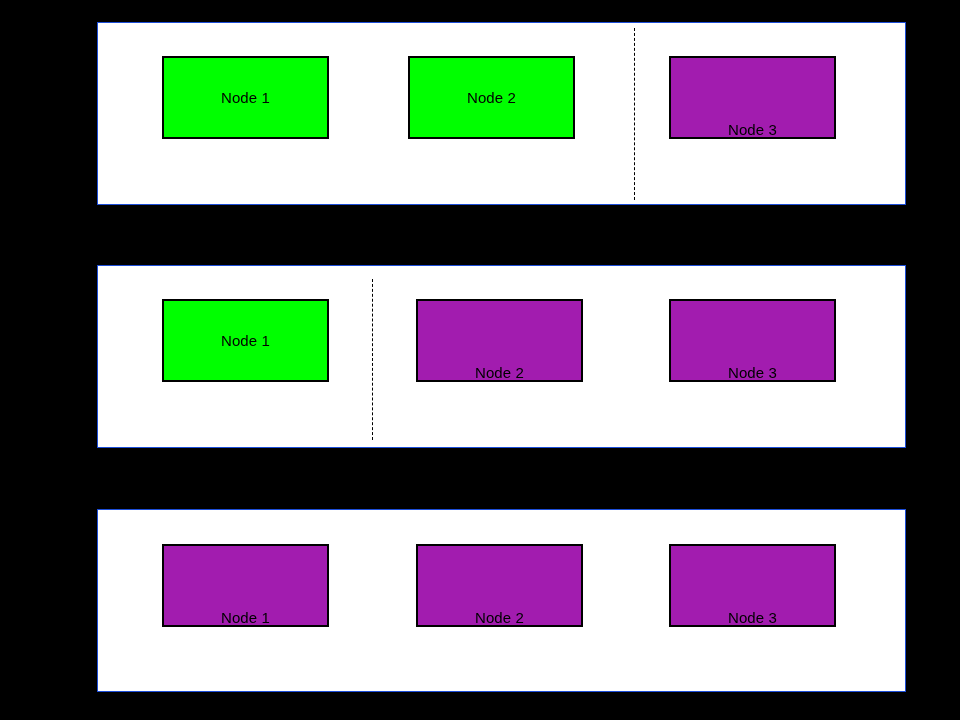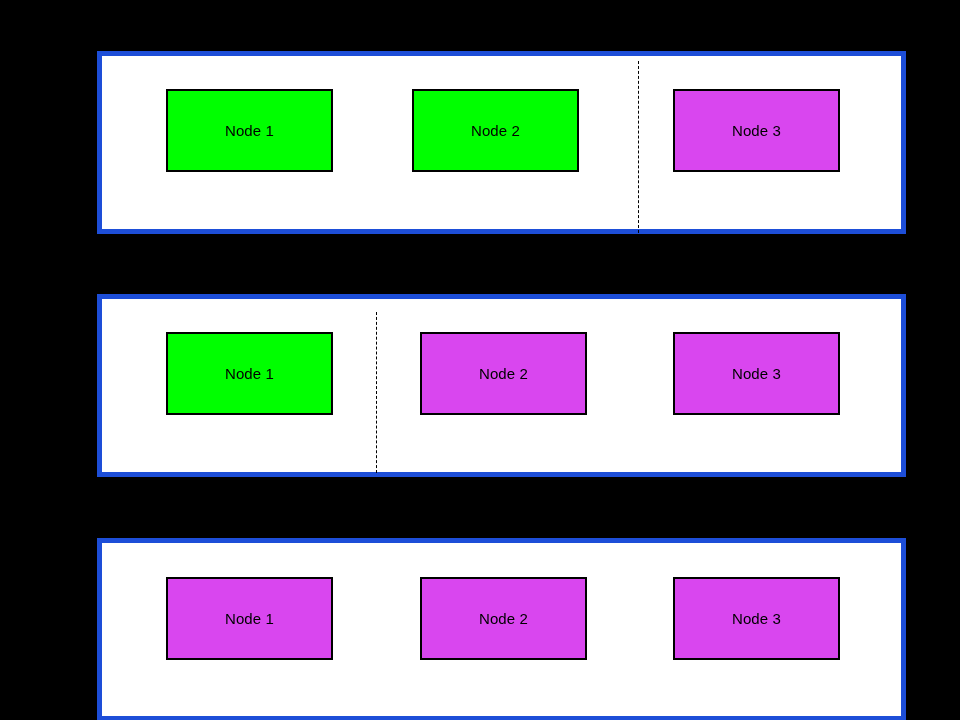--- a/index.html
+++ b/index.html
@@ -17,40 +17,39 @@
   #canvas {
     position: relative;
     width: 960px;
     height: 720px;
     background: #000000;
   }
   .panel {
     position: absolute;
     background: #ffffff;
     box-sizing: border-box;
-    border: 5px solid #1d4ed8;
-    margin-top: 29px;
+    border: 1px solid #1d4ed8;
   }
   .node-box {
     position: absolute;
     box-sizing: border-box;
     border: 2px solid #000000;
     display: flex;
     align-items: center;
     justify-content: center;
   }
   .node-label {
     font-family: "Liberation Sans", sans-serif;
     font-size: 15px;
     color: #000000;
     line-height: 1;
     letter-spacing: 0.1px;
   }
   .node-up { background: #00ff00; }
-  .node-down { background: #d946ef; }
+  .node-down { background: #a21caf; align-items: flex-end; }
   .divider {
     position: absolute;
     width: 0px;
     border-left: 1.4px dashed #000000;
   }
   .caption {
     position: absolute;
     font-family: "Liberation Sans", sans-serif;
     font-size: 15px;
     color: #000000;

